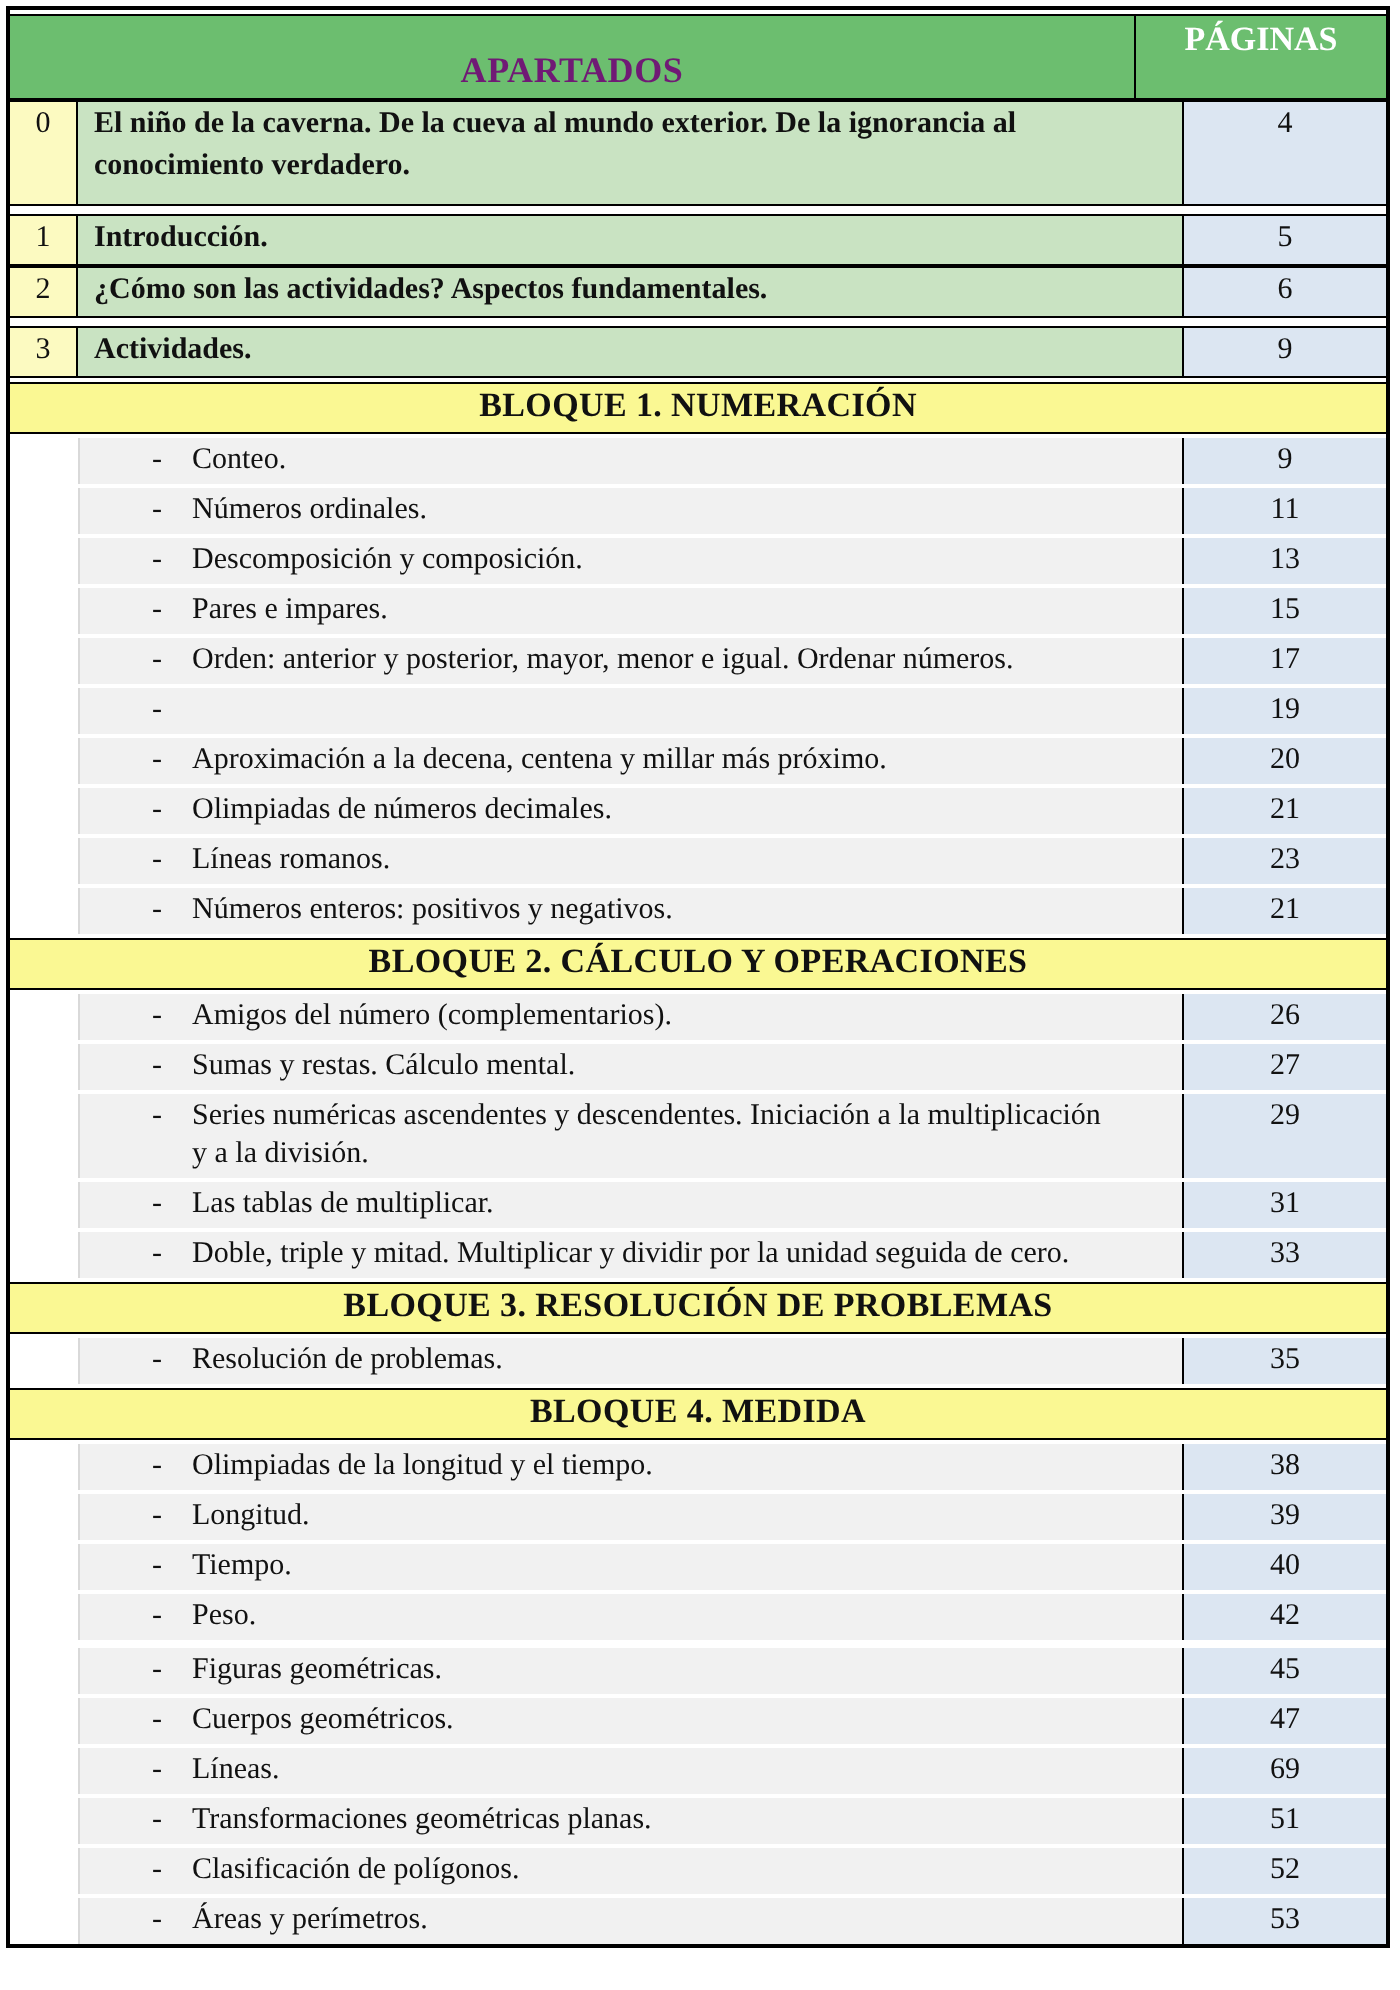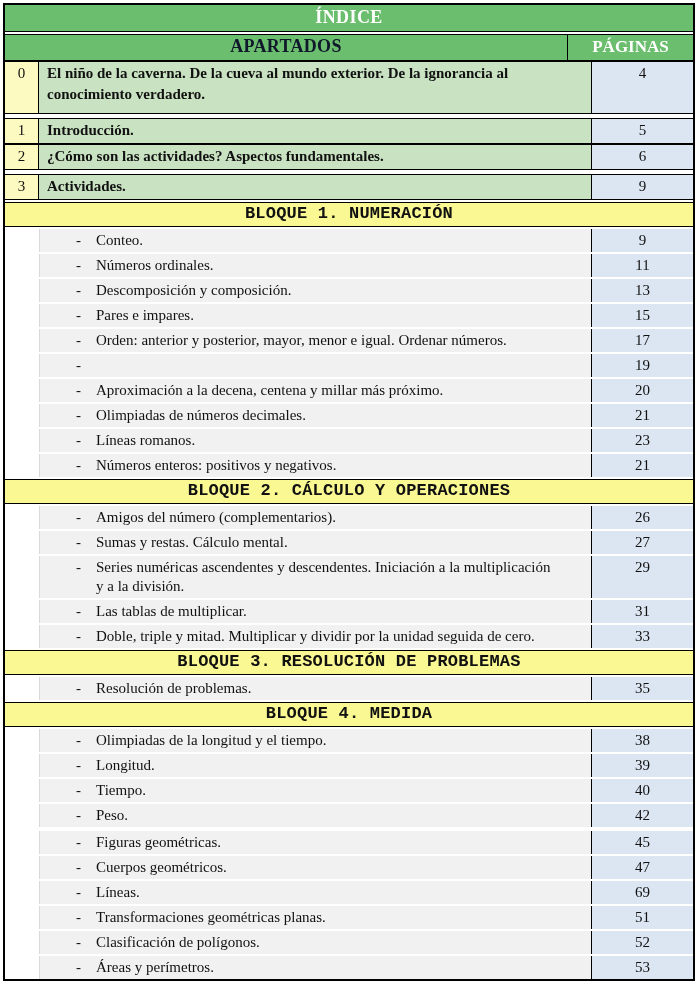--- a/index.html
+++ b/index.html
@@ -28,23 +28,23 @@
   }
   .trow .cell{
     flex:1; text-align:center;
     color:#fff; font-weight:bold; font-size:18px;
     letter-spacing:.4px; padding:2px 0 3px;
   }
 
   
   .arow{ border-top:1px solid #000; border-bottom:1px solid #000; }
   .ahead{
-    flex:1; background:var(--green); color:#0f172a;
+    flex:1; background:var(--green); color:#701a75;
     font-weight:bold; font-size:18px; text-align:center;
-    letter-spacing:.3px; padding:1px 0 3px;
+    letter-spacing:.3px; padding:17px 0 3px;
   }
   .apage{
     width:126px; background:var(--green); color:#fff;
     font-weight:bold; font-size:17px; text-align:center;
     border-left:1px solid #000; padding:2px 0 3px;
   }
 
   
   .nrow{ border-top:1px solid #000; border-bottom:1px solid #000; }
   .nrow .num{
@@ -61,21 +61,21 @@
   .nrow.tall{ min-height:51px; }
 
   
   .page{
     width:102px; background:var(--blue);
     border-left:1px solid #000;
     text-align:center; font-size:15px; padding-top:1px;
   }
 
   
-  .brow{ border-top:1px solid #000; border-bottom:1px solid #000;font-family:Liberation Mono, monospace; }
+  .brow{ border-top:1px solid #000; border-bottom:1px solid #000; }
   .brow .cell{
     flex:1; background:var(--yellow);
     text-align:center; font-weight:bold; font-size:17px;
     letter-spacing:.2px; padding:1px 0 3px;
   }
 
   
   .irow{ }
   .irow.sep{ margin-top:2px; }
   .irow .blank{ width:34px; background:#ffffff; }
@@ -89,23 +89,20 @@
   .irow .dash{ flex:none; width:20px; }
   .irow .t{ max-width:462px; }
   .irow .page{ line-height:19px; padding-top:2px; }
 
   .gap{ background:#ffffff; flex:none; }
 </style>
 </head>
 <body>
 
 <div class="index-table">
-  <div class="row trow">
-    <div class="cell">ÍNDICE</div>
-  </div>
   <div class="gap" style="height:2px"></div>
   <div class="row arow">
     <div class="cell ahead">APARTADOS</div>
     <div class="cell apage">PÁGINAS</div>
   </div>
   <div style="display:flex;flex-direction:column;">
       <div class="row nrow tall">
     <div class="cell num">0</div>
     <div class="cell topic">El niño de la caverna. De la cueva al mundo exterior. De la ignorancia al conocimiento verdadero.</div>
     <div class="cell page">4</div>

